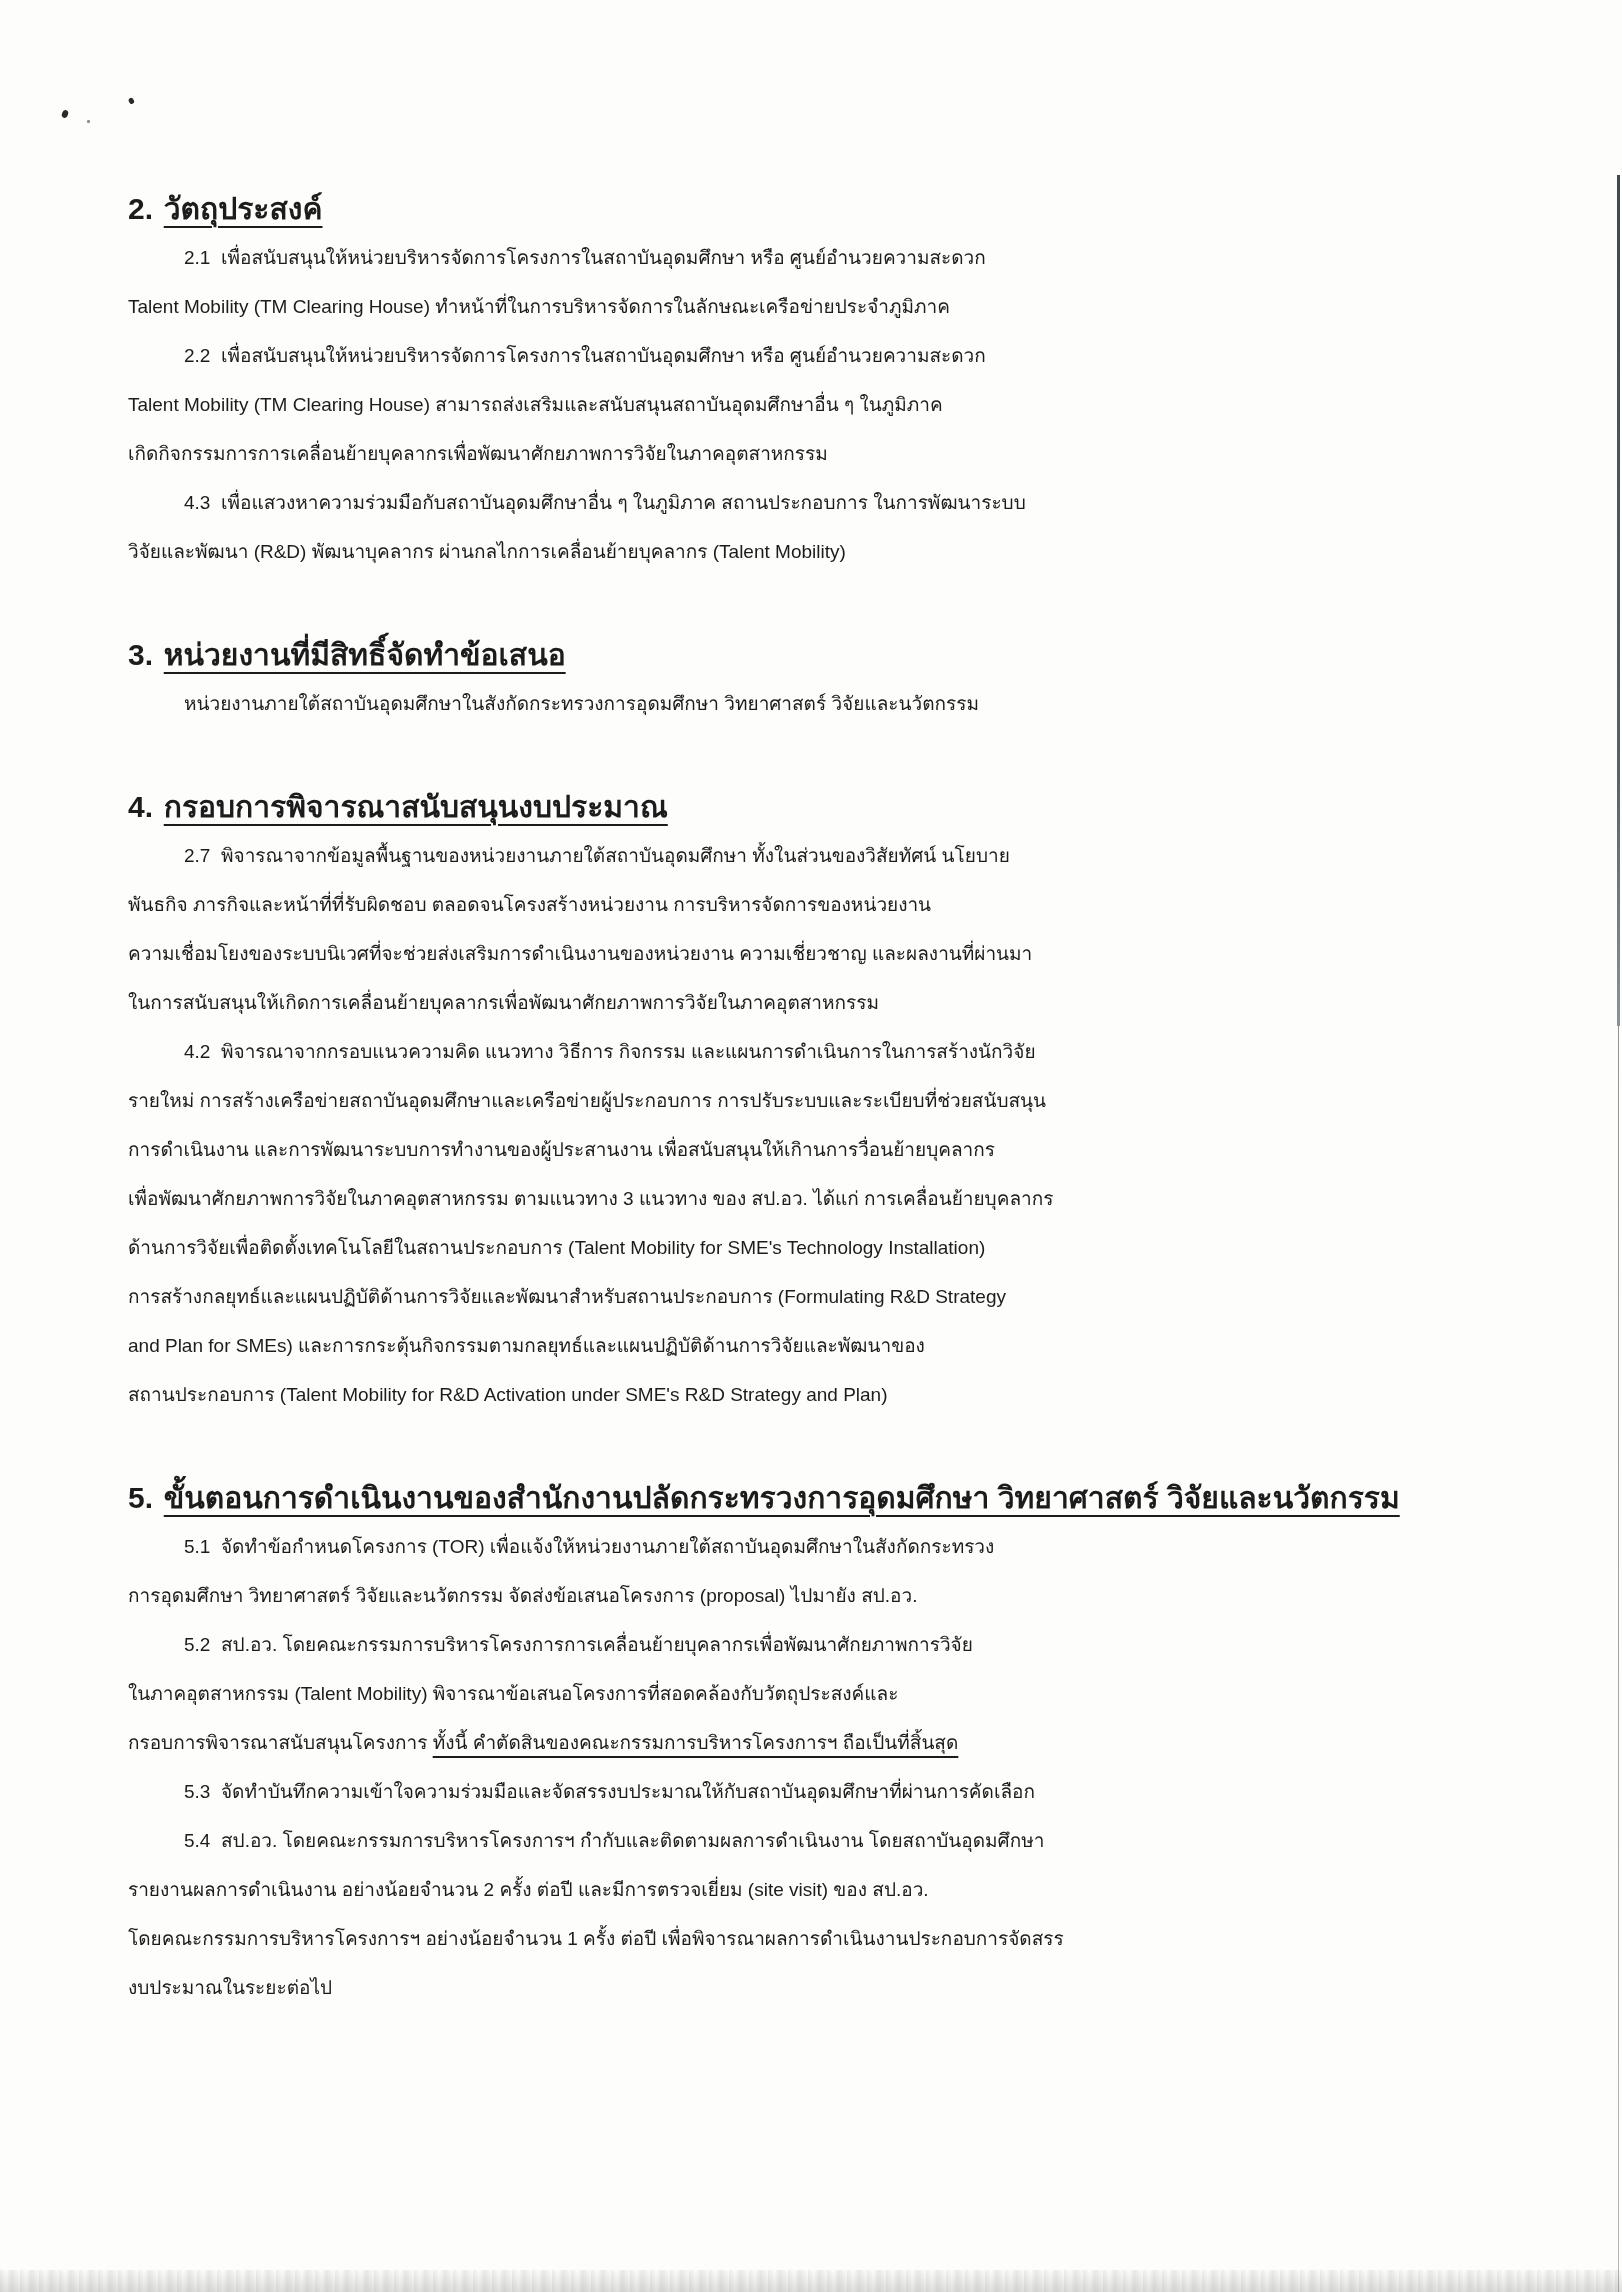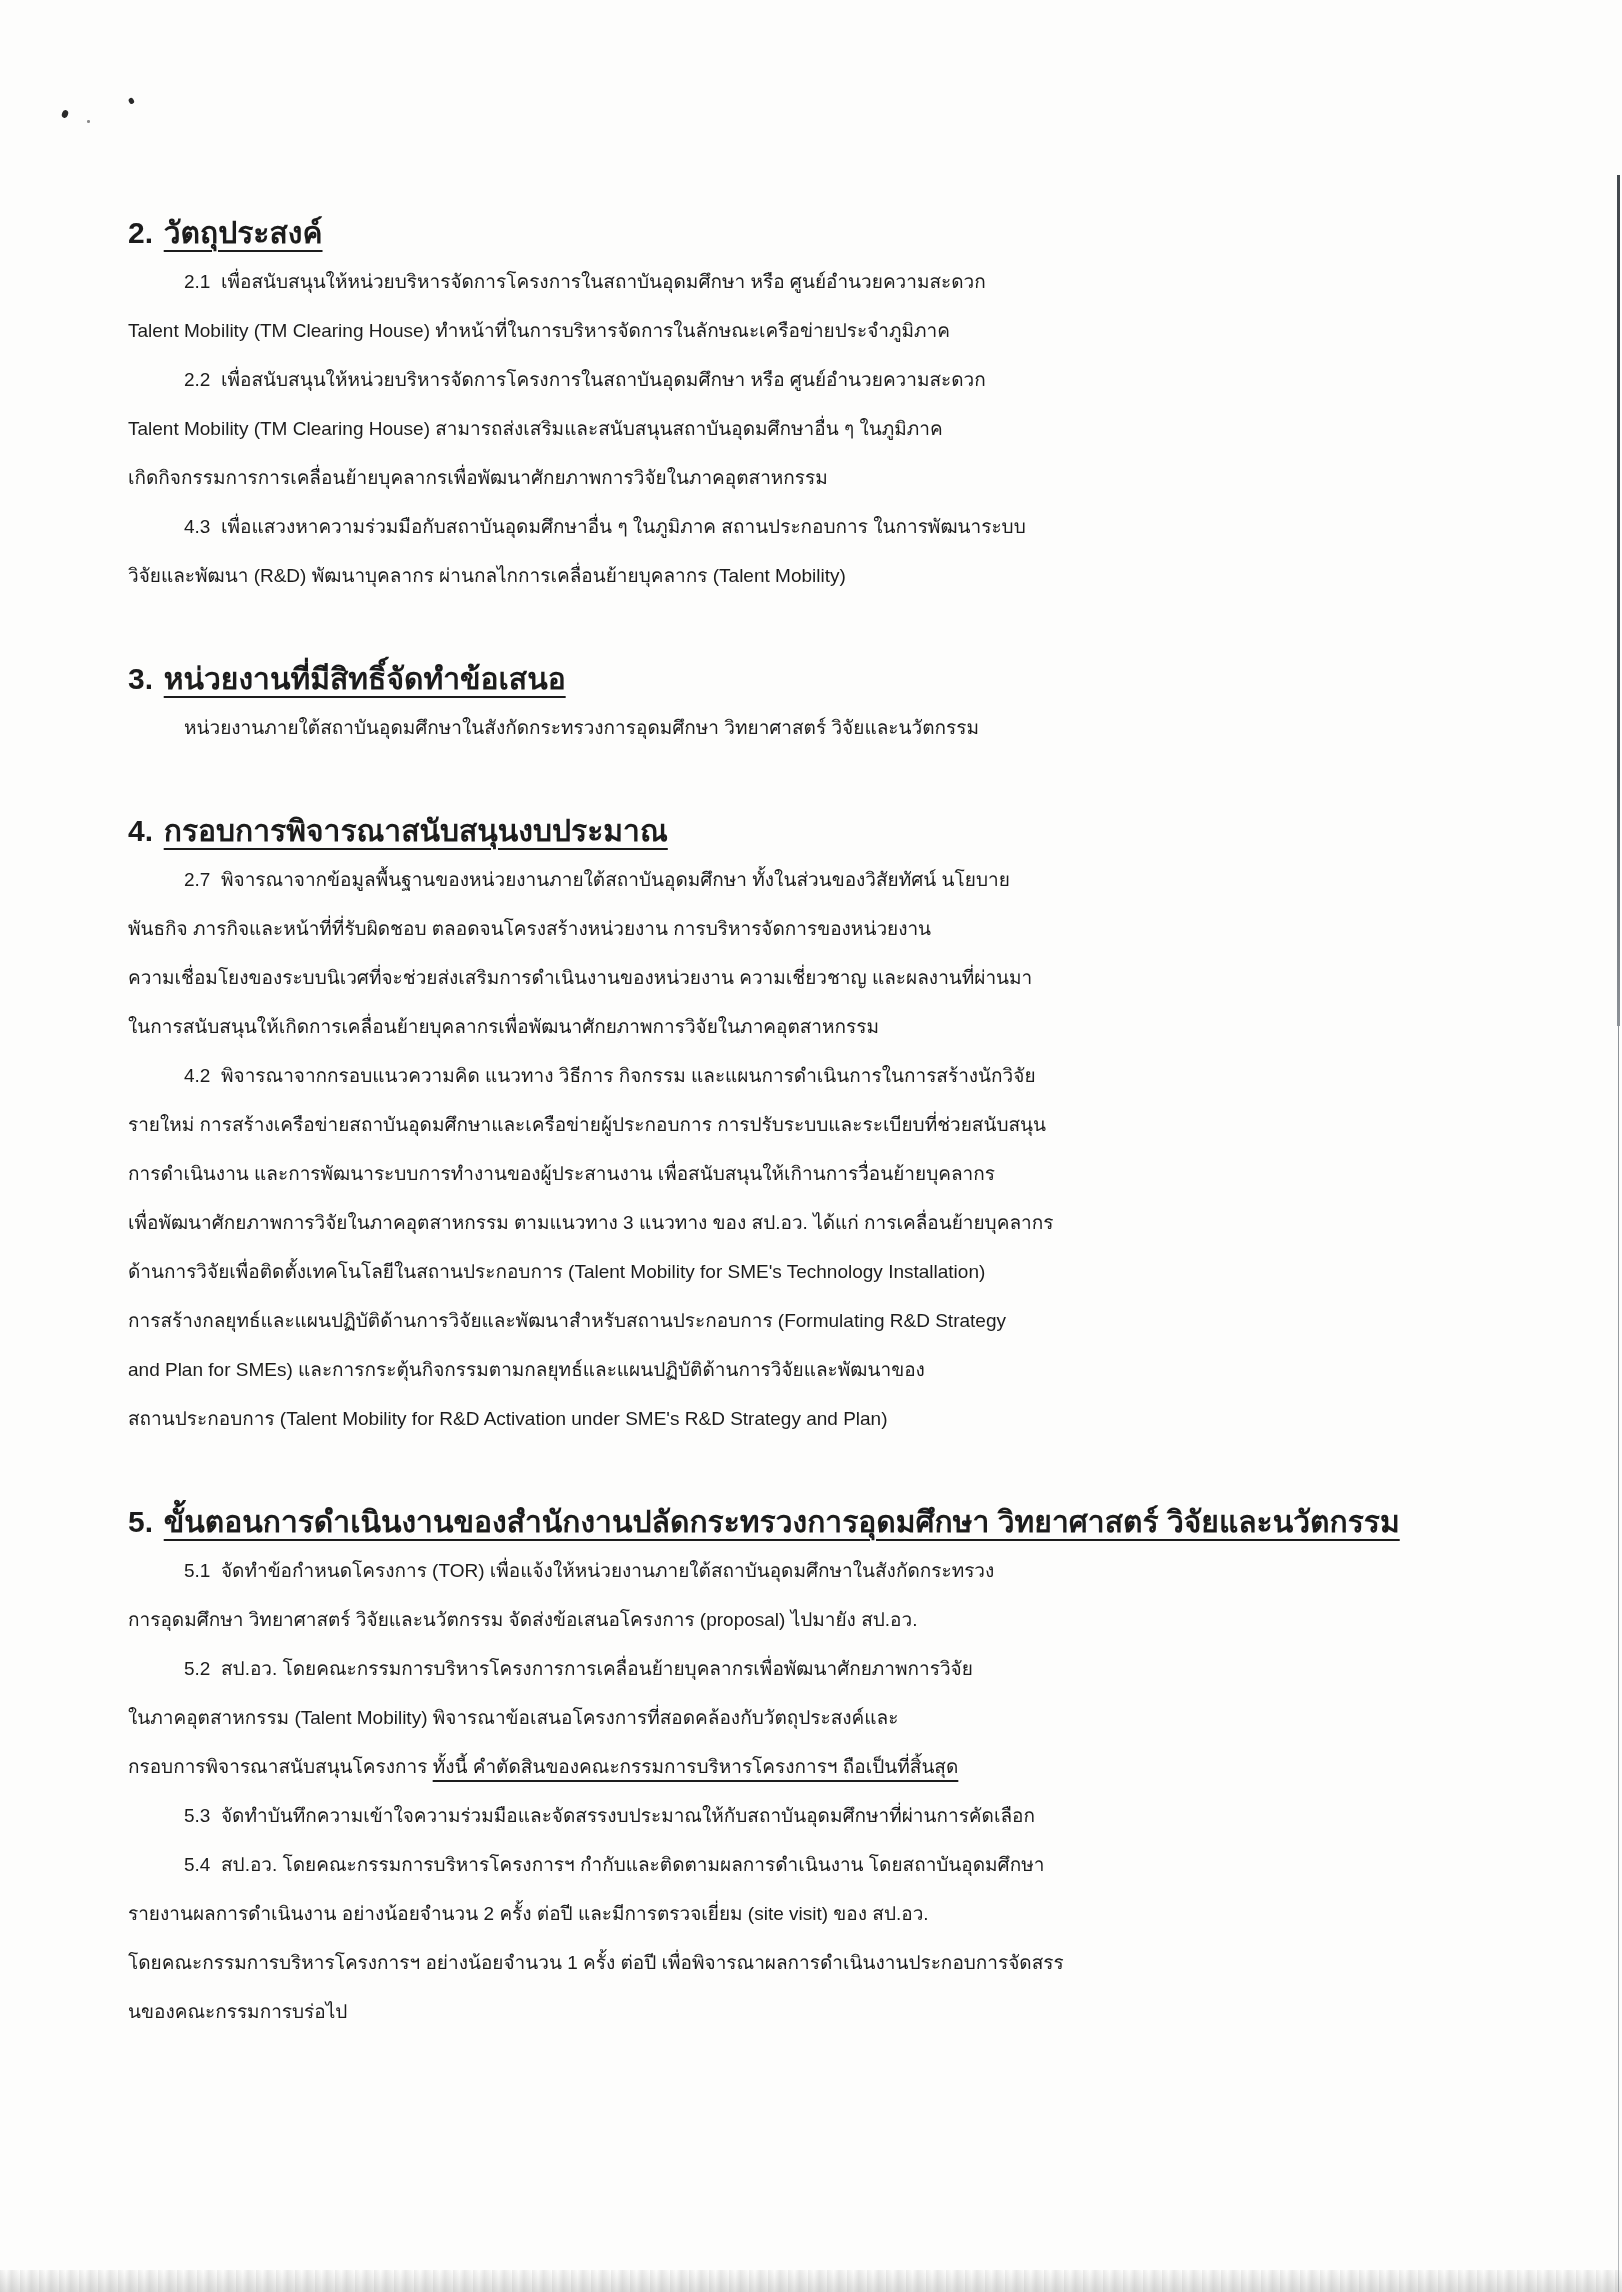--- a/index.html
+++ b/index.html
@@ -8,21 +8,20 @@
     background: #fdfdfc;
     font-family: "Liberation Sans", sans-serif;
     color: #1c1c1c;
     position: relative;
     overflow: hidden;
   }
   .content {
     position: absolute;
     top: 184px; left: 128px;
     width: 1366px;
-    margin-top: 24px;
   }
   section { margin: 0; }
   section + section { margin-top: 54px; }
   .line {
     height: 49px;
     line-height: 49px;
     font-size: 19px;
     white-space: pre;
     overflow: hidden;
   }
@@ -105,17 +104,17 @@
     <div class="line heading"><span class="num">5.</span><span class="u">ขั้นตอนการดำเนินงานของสำนักงานปลัดกระทรวงการอุดมศึกษา วิทยาศาสตร์ วิจัยและนวัตกรรม</span></div>
     <div class="line indent">5.1  จัดทำข้อกำหนดโครงการ (TOR) เพื่อแจ้งให้หน่วยงานภายใต้สถาบันอุดมศึกษาในสังกัดกระทรวง</div>
     <div class="line">การอุดมศึกษา วิทยาศาสตร์ วิจัยและนวัตกรรม จัดส่งข้อเสนอโครงการ (proposal) ไปมายัง สป.อว.</div>
     <div class="line indent">5.2  สป.อว. โดยคณะกรรมการบริหารโครงการการเคลื่อนย้ายบุคลากรเพื่อพัฒนาศักยภาพการวิจัย</div>
     <div class="line">ในภาคอุตสาหกรรม (Talent Mobility) พิจารณาข้อเสนอโครงการที่สอดคล้องกับวัตถุประสงค์และ</div>
     <div class="line"><span>กรอบการพิจารณาสนับสนุนโครงการ </span><span class="u">ทั้งนี้ คำตัดสินของคณะกรรมการบริหารโครงการฯ ถือเป็นที่สิ้นสุด</span></div>
     <div class="line indent">5.3  จัดทำบันทึกความเข้าใจความร่วมมือและจัดสรรงบประมาณให้กับสถาบันอุดมศึกษาที่ผ่านการคัดเลือก</div>
     <div class="line indent">5.4  สป.อว. โดยคณะกรรมการบริหารโครงการฯ กำกับและติดตามผลการดำเนินงาน โดยสถาบันอุดมศึกษา</div>
     <div class="line">รายงานผลการดำเนินงาน อย่างน้อยจำนวน 2 ครั้ง ต่อปี และมีการตรวจเยี่ยม (site visit) ของ สป.อว.</div>
     <div class="line">โดยคณะกรรมการบริหารโครงการฯ อย่างน้อยจำนวน 1 ครั้ง ต่อปี เพื่อพิจารณาผลการดำเนินงานประกอบการจัดสรร</div>
-    <div class="line">นของคณะกรรมการบร่อไป</div>
+    <div class="line">งบประมาณในระยะต่อไป</div>
   </section>
 
 </main>
 
 
 </body></html>

